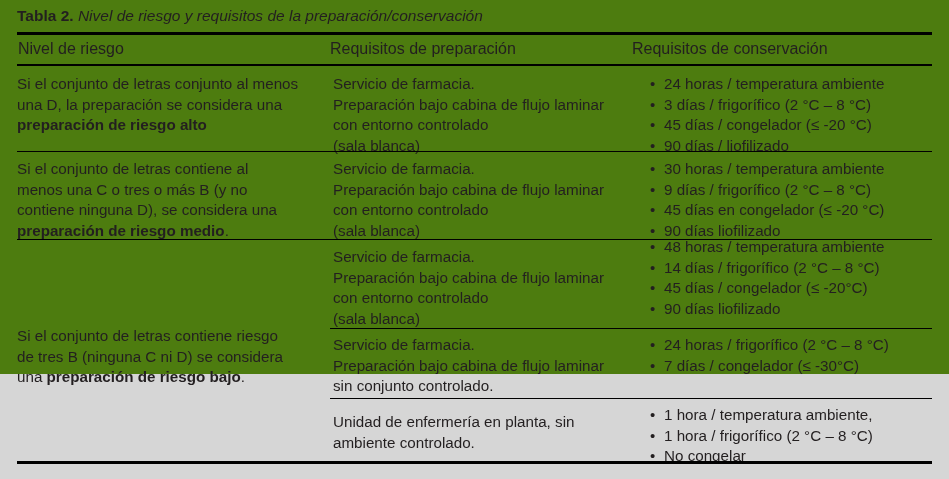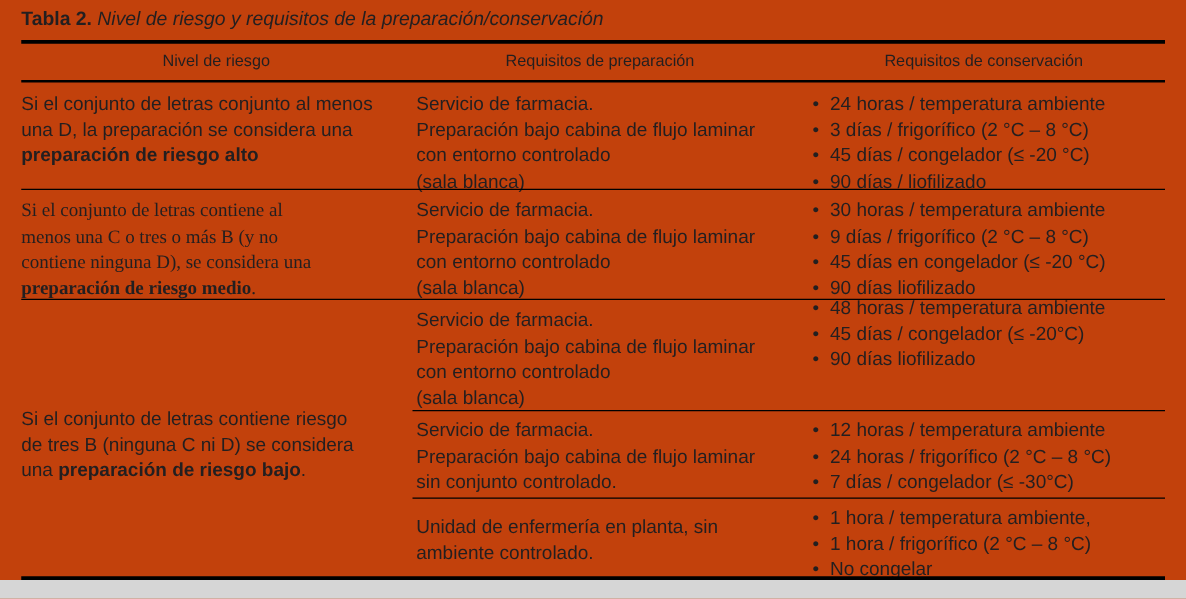--- a/index.html
+++ b/index.html
@@ -12,22 +12,22 @@
     height: 479px;
     background: #d6d6d6;
     font-family: "Liberation Sans", sans-serif;
     color: #231f20;
     overflow: hidden;
   }
 
   #page {
     position: relative;
     width: 949px;
-    height: 464px;
-    background: #c2410c;
+    height: 374px;
+    background: #4d7c0f;
     box-sizing: border-box;
   }
 
   
   .caption {
     position: absolute;
     left: 17px;
     top: 6px;
     width: 915px;
     font-size: 15.5px;
@@ -58,23 +58,22 @@
   .header-row {
     position: absolute;
     left: 0;
     top: 38px;
     width: 949px;
     height: 24px;
   }
   .header-cell {
     position: absolute;
     top: 0;
-    font-size: 13px;
+    font-size: 16px;
     line-height: 22px;
-    text-align: center;
     color: #231f20;
     white-space: nowrap;
   }
   .hc1 { left: 18px;  width: 310px; }
   .hc2 { left: 330px; width: 300px; }
   .hc3 { left: 632px; width: 310px; }
 
   
   .cell {
     position: absolute;
@@ -152,21 +151,21 @@
     <ul class="bullets">
       <li>24 horas / temperatura ambiente</li>
       <li>3 días / frigorífico (2 °C – 8 °C)</li>
       <li>45 días / congelador (≤ -20 °C)</li>
       <li>90 días / liofilizado</li>
     </ul>
   </div>
 
   <div class="rule rule-thin" style="left:17px; top:151px; width:915px;"></div>
 
-  <div class="cell col1" style="top:159px;font-family:Liberation Serif, serif;">
+  <div class="cell col1" style="top:159px;">
     <p>Si el conjunto de letras contiene al</p>
     <p>menos una C o tres o más B (y no</p>
     <p>contiene ninguna D), se considera una</p>
     <p><strong>preparación de riesgo medio</strong><span>.</span></p>
   </div>
 
   <div class="cell col2" style="top:159px;">
     <p>Servicio de farmacia.</p>
     <p>Preparación bajo cabina de flujo laminar</p>
     <p>con entorno controlado</p>
@@ -193,36 +192,36 @@
   <div class="cell col2" style="top:247px;">
     <p>Servicio de farmacia.</p>
     <p>Preparación bajo cabina de flujo laminar</p>
     <p>con entorno controlado</p>
     <p>(sala blanca)</p>
   </div>
 
   <div class="cell col3" style="top:237px;">
     <ul class="bullets">
       <li>48 horas / temperatura ambiente</li>
+      <li>14 días / frigorífico (2 °C – 8 °C)</li>
       <li>45 días / congelador (≤ -20°C)</li>
       <li>90 días liofilizado</li>
     </ul>
   </div>
 
   <div class="rule rule-thin" style="left:330px; top:328px; width:602px;"></div>
 
   <div class="cell col2" style="top:335px;">
     <p>Servicio de farmacia.</p>
     <p>Preparación bajo cabina de flujo laminar</p>
     <p>sin conjunto controlado.</p>
   </div>
 
   <div class="cell col3" style="top:335px;">
     <ul class="bullets">
-      <li>12 horas / temperatura ambiente</li>
       <li>24 horas / frigorífico (2 °C – 8 °C)</li>
       <li>7 días / congelador (≤ -30°C)</li>
     </ul>
   </div>
 
   <div class="rule rule-thin" style="left:330px; top:398px; width:602px;"></div>
 
   <div class="cell col2" style="top:412px;">
     <p>Unidad de enfermería en planta, sin</p>
     <p>ambiente controlado.</p>

